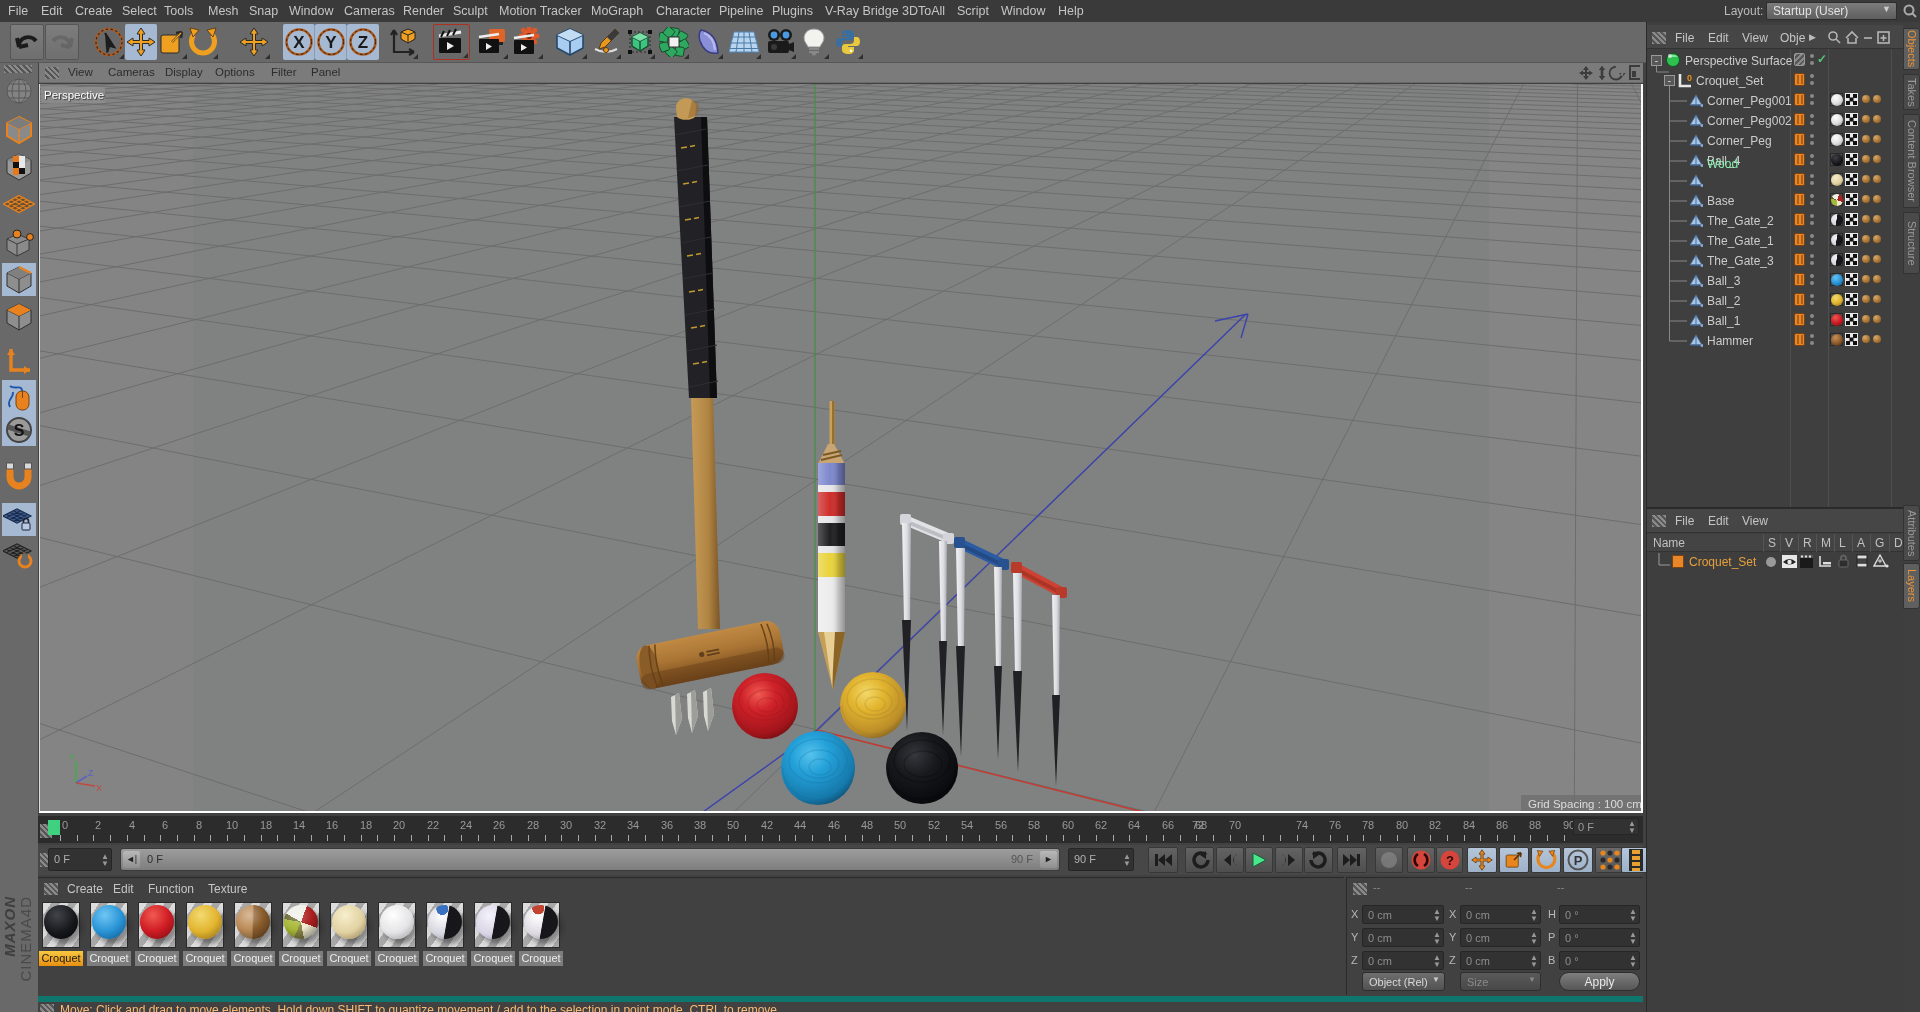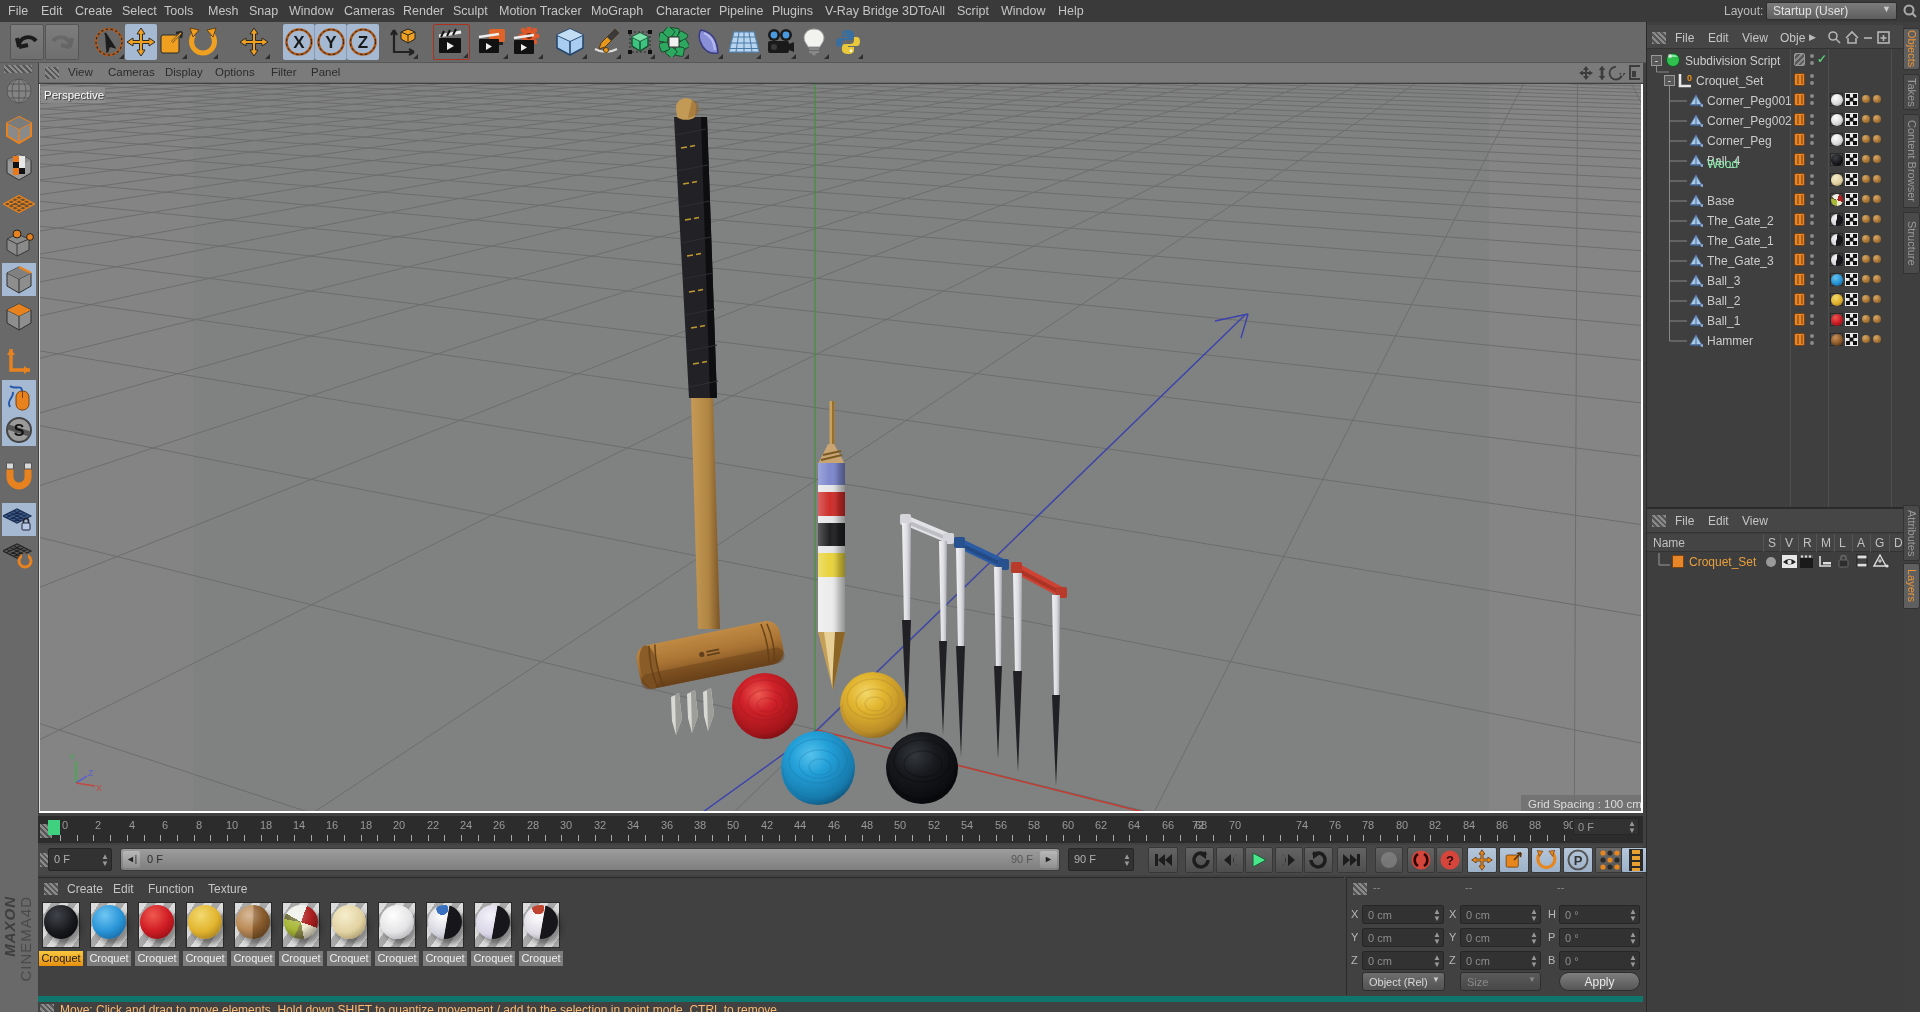--- a/index.html
+++ b/index.html
@@ -970,21 +970,21 @@
 <div style="position:absolute;left:143px;top:0;width:1px;height:458px;background:#4e4e4e"></div>
 <div style="position:absolute;left:181px;top:0;width:1px;height:458px;background:#4e4e4e"></div>
 <div style="position:absolute;left:244px;top:0;width:1px;height:458px;background:#4e4e4e"></div>
 <div style="position:absolute;left:4px;top:6px;width:11px;height:11px;background:#585858;border:1px solid #999;color:#ddd;font-size:10px;line-height:9px;text-align:center">-</div>
 <svg style="position:absolute;left:18px;top:3px" width="16" height="16" viewBox="0 0 16 16">
         <circle cx="8" cy="8" r="6.5" fill="#30c050"></circle>
         <circle cx="8" cy="8" r="6.5" fill="none" stroke="#0a5a20"></circle>
         <path d="M3 5 a6.5 6.5 0 0 1 10 0 Z" fill="#80e8a0"></path>
         <circle cx="5" cy="4" r="2" fill="#e8e8e8" opacity=".8"></circle>
       </svg>
-<span style="position:absolute;left:38px;top:5px;font-size:12px;color:#cccccc">Subdivision Script</span>
+<span style="position:absolute;left:38px;top:5px;font-size:12px;color:#cccccc">Perspective Surface</span>
 <div style="position:absolute;left:147px;top:4px;width:11px;height:13px;background:#777;border:1px solid #999;background:repeating-linear-gradient(135deg,#888 0 2px,#555 2px 4px);border-radius:2px"></div>
 <div style="position:absolute;left:163px;top:5px;width:4px;height:4px;border-radius:50%;background:#8a8a8a"></div>
       <div style="position:absolute;left:163px;top:12px;width:4px;height:4px;border-radius:50%;background:#8a8a8a"></div>
 <span style="position:absolute;left:170px;top:3px;color:#58c878;font-size:12px;font-weight:bold">✓</span>
 <div style="position:absolute;left:17px;top:26px;width:11px;height:11px;background:#585858;border:1px solid #999;color:#ddd;font-size:10px;line-height:9px;text-align:center">-</div>
 <svg style="position:absolute;left:31px;top:24px" width="15" height="15" viewBox="0 0 15 15">
         <path d="M2 1 L2 13 L13 13" stroke="#e8e8e8" stroke-width="2.6" fill="none"></path>
         <text x="9" y="8" font-size="9" font-weight="bold" fill="#e89018" font-family="Liberation Sans">0</text>
       </svg>
 <span style="position:absolute;left:49px;top:25px;font-size:12px;color:#cccccc">Croquet_Set</span>

